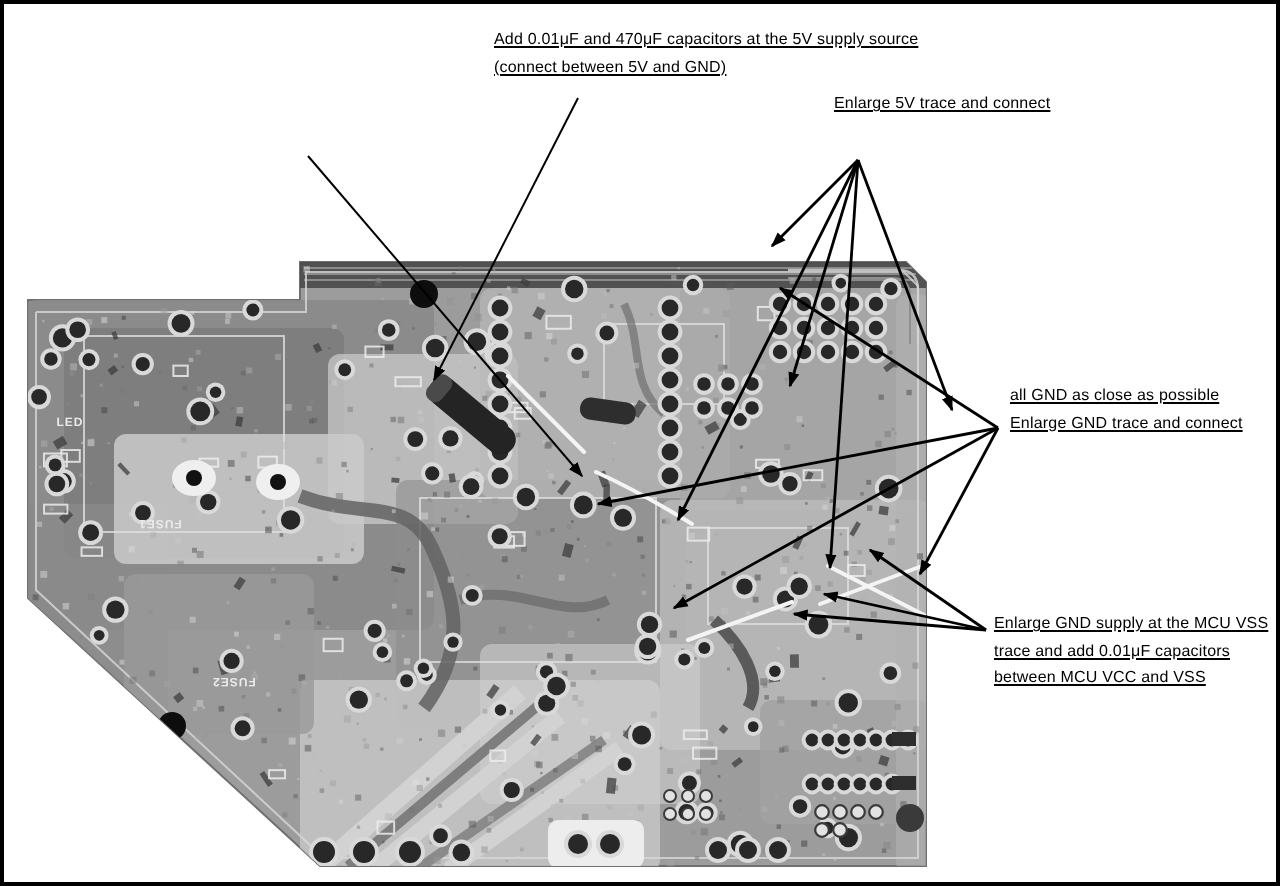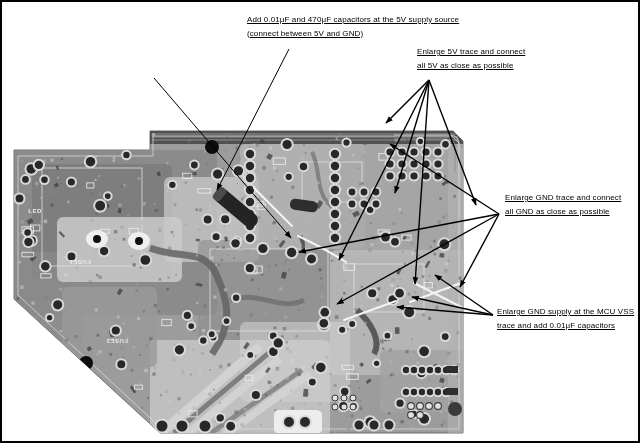--- a/index.html
+++ b/index.html
@@ -1053,26 +1053,26 @@
     </svg>
 
 
   <div class="ann" id="ann-5v">
     <span>Add 0.01μF and 470μF capacitors at the 5V supply source</span>
     <span>(connect between 5V and GND)</span>
   </div>
 
   <div class="ann" id="ann-e5v">
     <span>Enlarge 5V trace and connect</span>
-    <span>all 5V as close as possible</span>
   </div>
 
   <div class="ann" id="ann-gnd">
+    <span>all GND as close as possible</span>
     <span>Enlarge GND trace and connect</span>
-    <span>all GND as close as possible</span>
   </div>
 
   <div class="ann" id="ann-mcu">
     <span>Enlarge GND supply at the MCU VSS</span>
     <span>trace and add 0.01μF capacitors</span>
+    <span>between MCU VCC and VSS</span>
   </div>
 
 </div>
 
 </body></html>

